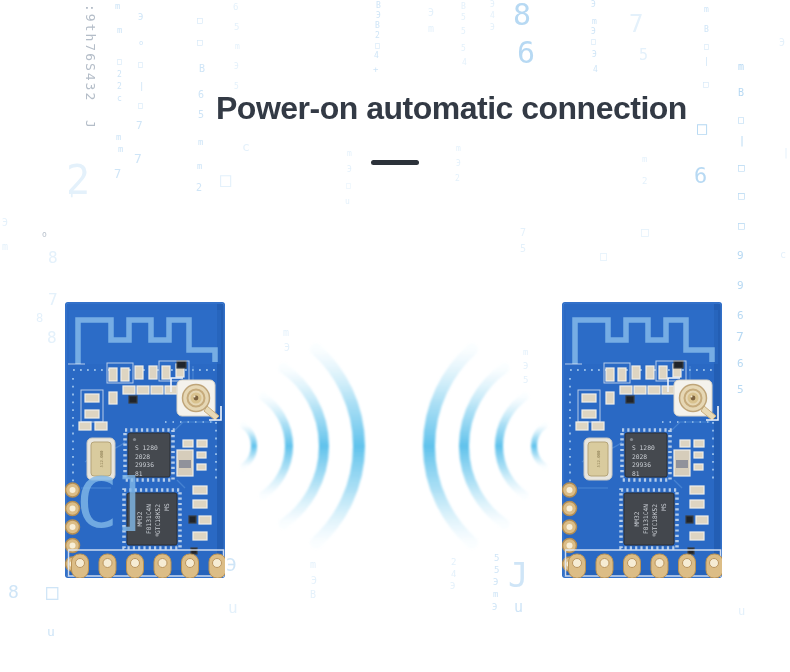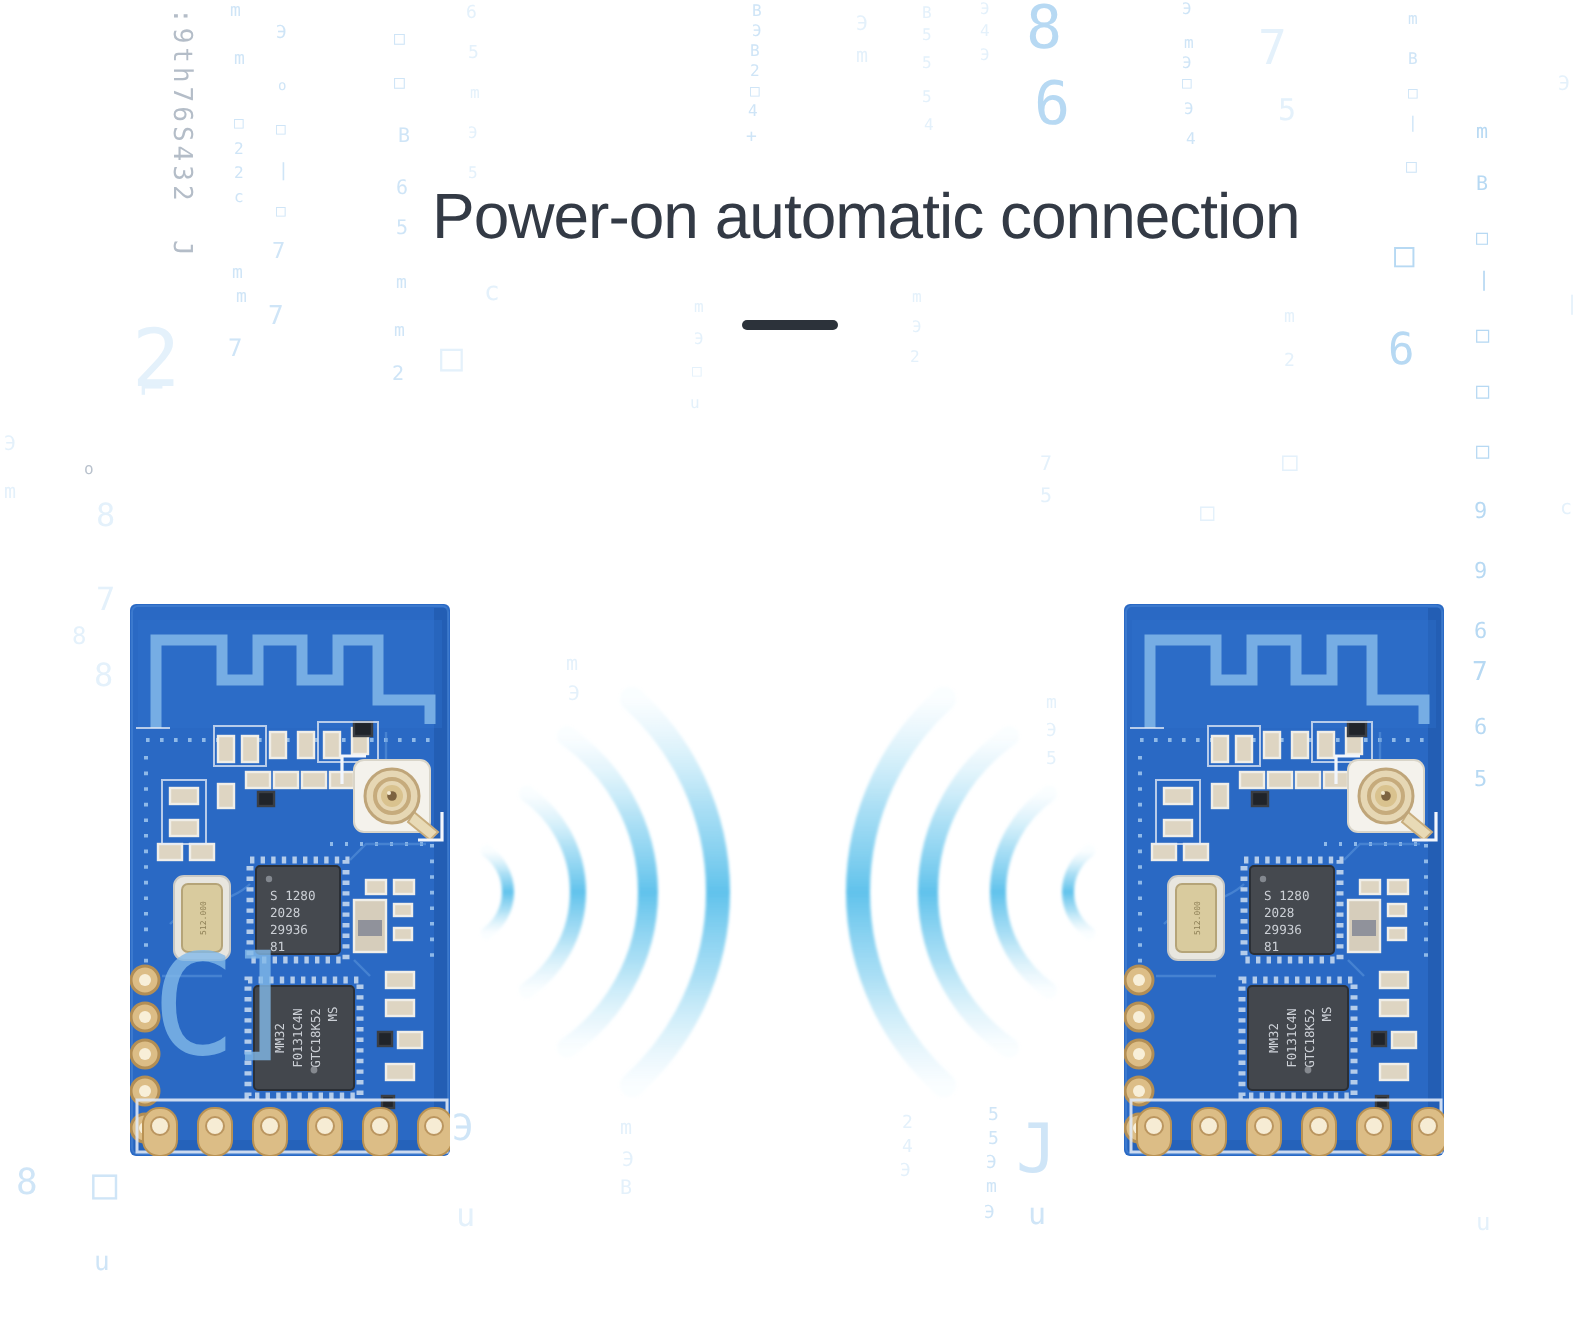--- a/index.html
+++ b/index.html
@@ -11,21 +11,21 @@
   .c-a{color:#b7d9f3;}
   .c-b{color:#cfe5f7;}
   .c-c{color:#e4f1fb;}
   .c-g{color:#b9c2cd;}
   .c-d{color:rgba(130,185,233,.8);z-index:4;}
   .vtext{position:absolute;writing-mode:vertical-rl;text-orientation:mixed;
          font-family:"DejaVu Sans Mono","DejaVu Sans",monospace;font-size:13px;
          letter-spacing:2px;color:#b4bdc8;z-index:1;line-height:1;}
   
   .title{position:absolute;left:216px;top:90px;font-size:32px;letter-spacing:-.5px;
-         color:#333a45;z-index:3;}
+         color:#333a45;z-index:3;font-weight:bold;}
   .divider{position:absolute;left:371px;top:160px;width:48px;height:5px;
            background:#2c323a;border-radius:2.5px;z-index:3;}
   .subtitle{position:absolute;left:233px;top:192px;width:330px;font-size:11.5px;
             line-height:13.5px;color:#878d94;z-index:3;}
   
   .module-host{position:absolute;top:302px;width:160px;height:276px;z-index:2;}
   #module-left{left:65px;}
   #module-right{left:562px;}
   .wave{position:absolute;top:341px;width:160px;height:210px;z-index:2;}
   #wave-left{left:229px;}

